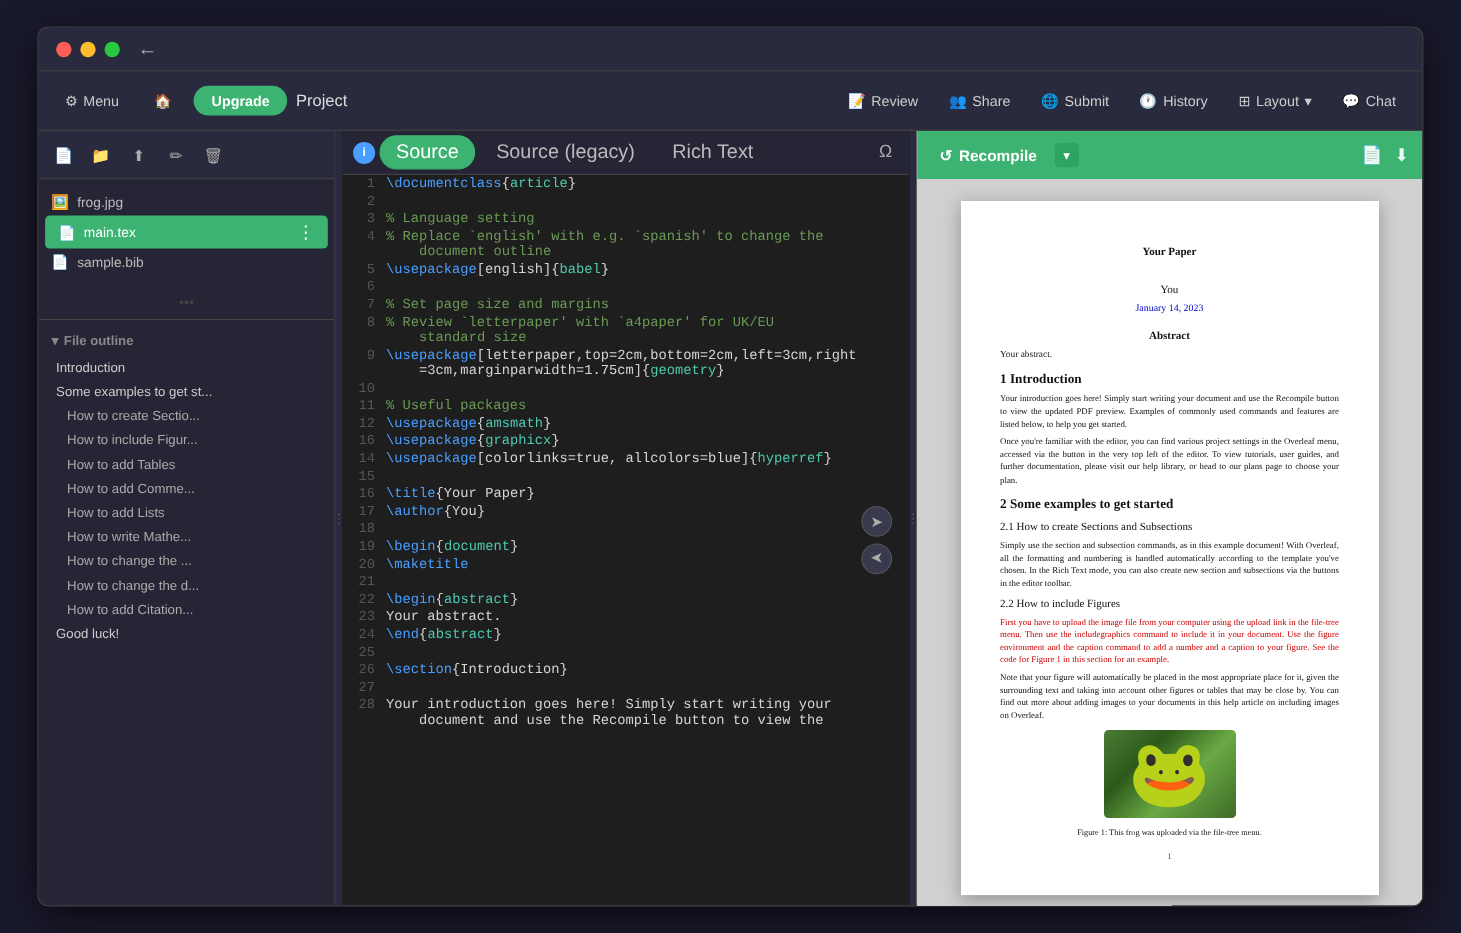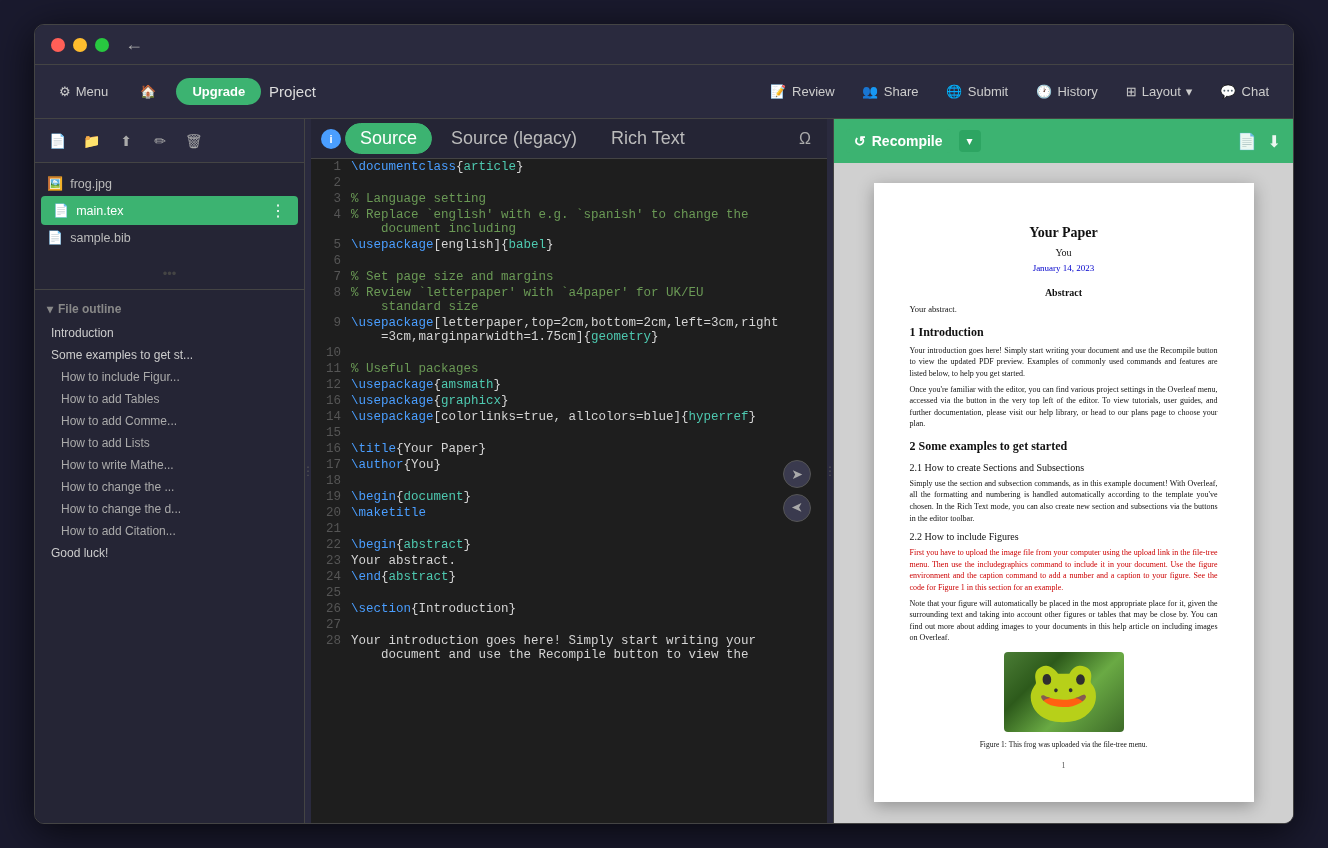--- a/index.html
+++ b/index.html
@@ -369,23 +369,23 @@
       box-shadow: 0 4px 16px rgba(0,0,0,0.3);
       padding: 40px 36px 30px 36px;
       font-family: 'Times New Roman', Times, serif;
       font-size: 9.5px;
       color: #111;
       line-height: 1.4;
       position: relative;
     }
     .pdf-title {
       text-align: center;
-      font-size: 14px;
+      font-size: 10px;
       font-weight: bold;
-      margin-bottom: 3px;
+      margin-bottom: 21px;
     }
     .pdf-author {
       text-align: center;
       font-size: 10px;
       margin-bottom: 2px;
     }
     .pdf-date {
       text-align: center;
       font-size: 9px;
       color: #0000cc;
@@ -552,20 +552,21 @@
         <span>•••</span>
       </div>
 
       <div class="outline-section">
         <div class="outline-header">
           <span>▾</span>
           <span>File outline</span>
         </div>
         <div class="outline-item level1">Introduction</div>
         <div class="outline-item level1">Some examples to get st...</div>
+        <div class="outline-item level2">How to create Sectio...</div>
         <div class="outline-item level2">How to include Figur...</div>
         <div class="outline-item level2">How to add Tables</div>
         <div class="outline-item level2">How to add Comme...</div>
         <div class="outline-item level2">How to add Lists</div>
         <div class="outline-item level2">How to write Mathe...</div>
         <div class="outline-item level2">How to change the ...</div>
         <div class="outline-item level2">How to change the d...</div>
         <div class="outline-item level2">How to add Citation...</div>
         <div class="outline-item level1">Good luck!</div>
       </div>
@@ -594,21 +595,21 @@
               <span class="line-num">2</span>
               <span class="line-content"></span>
             </div>
             <div class="code-line">
               <span class="line-num">3</span>
               <span class="line-content"><span class="kw-comment">% Language setting</span></span>
             </div>
             <div class="code-line">
               <span class="line-num">4</span>
               <span class="line-content"><span class="kw-comment">% Replace `english' with e.g. `spanish' to change the</span>
-    <span class="kw-comment">document including</span></span>
+    <span class="kw-comment">document outline</span></span>
             </div>
             <div class="code-line">
               <span class="line-num">5</span>
               <span class="line-content"><span class="kw-blue">\usepackage</span>[english]{<span class="kw-green">babel</span>}</span>
             </div>
             <div class="code-line">
               <span class="line-num">6</span>
               <span class="line-content"></span>
             </div>
             <div class="code-line">

